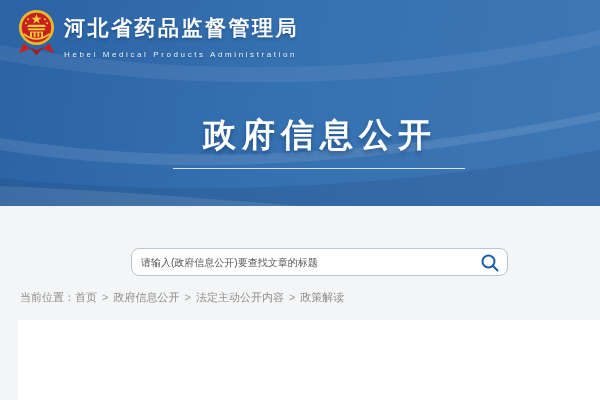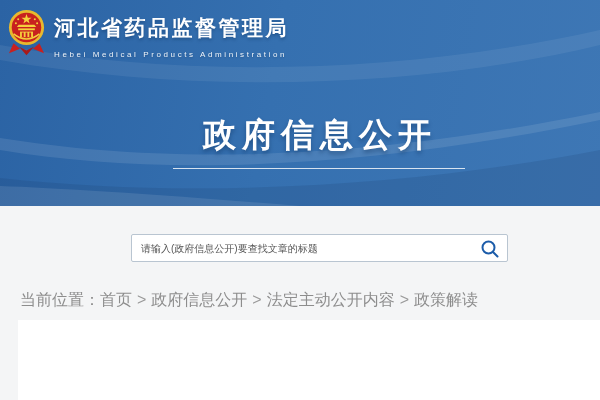--- a/index.html
+++ b/index.html
@@ -5,45 +5,45 @@
   * { margin:0; padding:0; box-sizing:border-box; }
   html,body { width:600px; height:400px; }
   body { font-family:"Liberation Sans", sans-serif; background:#f4f5f6; }
   .stage { position:relative; width:600px; height:400px; overflow:hidden; background:#f4f5f6; }
 
   
   .hero { position:absolute; left:0; top:0; width:600px; height:206px;
           background:linear-gradient(100deg,#2b63a4 0%, #3570b0 45%, #3e77b5 100%); }
   .hero-waves { position:absolute; left:0; top:0; width:600px; height:206px; }
 
-  .logo-row { position:absolute; left:8px; top:9px; display:flex; align-items:flex-start; cursor:pointer;justify-content:space-between; }
+  .logo-row { position:absolute; left:18px; top:9px; display:flex; align-items:flex-start; cursor:pointer;justify-content:space-between; }
   .emblem { width:37px; height:48px; margin-right:9px; }
   .site-name { color:#ffffff; font-size:21px; font-weight:bold; letter-spacing:2.5px;
                text-shadow:0 2px 3px rgba(10,40,80,.35); line-height:1.25; margin-top:6px; }
   .site-name-en { color:rgba(255,255,255,.92); font-size:8px; letter-spacing:2.6px; margin-top:9px;
                   text-shadow:0 1px 2px rgba(10,40,80,.3); }
 
   .banner-title { position:absolute; left:160px; top:113px; width:320px; text-align:center;
                   color:#ffffff; font-size:33px; font-weight:bold; letter-spacing:6px;
                   text-shadow:0 3px 4px rgba(10,40,80,.4); }
   .banner-underline { position:absolute; left:173px; top:168px; width:292px; height:1px;
                       background:rgba(255,255,255,.8); }
 
   
-  .search-box { position:absolute; left:131px; top:234px; width:377px; height:28px;
-                background:#ffffff; border:1px solid #b9c5d1; border-radius:2px; }
+  .search-box { position:absolute; left:131px; top:248px; width:377px; height:28px;
+                background:#ffffff; border:1px solid #b9c5d1; border-radius:8px; }
   .search-input { position:absolute; left:0; top:0; width:100%; height:100%; border:none; outline:none;
                   background:transparent; padding:0 34px 0 9px; font-size:10px; color:#444;
                   font-family:"Liberation Sans", sans-serif; }
   .search-input::placeholder { color:#555; opacity:1; }
   .search-btn { position:absolute; right:6px; top:3px; width:22px; height:22px; border:none;
                 background:transparent; cursor:pointer; padding:0; }
 
   
-  .breadcrumb { position:absolute; left:20px; top:290px; font-size:16px; color:#8d8d8d; }
+  .breadcrumb { position:absolute; left:20px; top:290px; font-size:11px; color:#8d8d8d; }
   .breadcrumb a { color:#8d8d8d; text-decoration:none; cursor:pointer; }
   .crumb-sep { margin:0 5px; color:#9a9a9a; }
 
   
   .card { position:absolute; left:18px; top:320px; width:620px; height:100px; background:#ffffff; }
 </style>
 </head>
 <body>
 
 <div class="stage">

